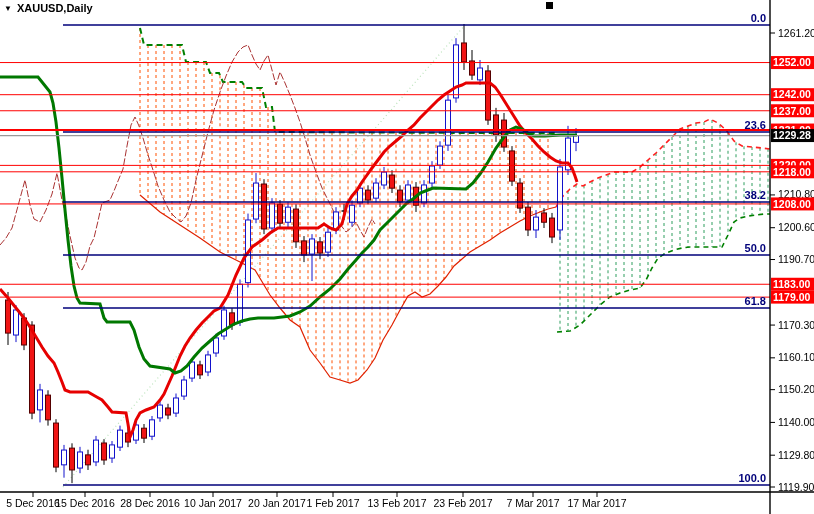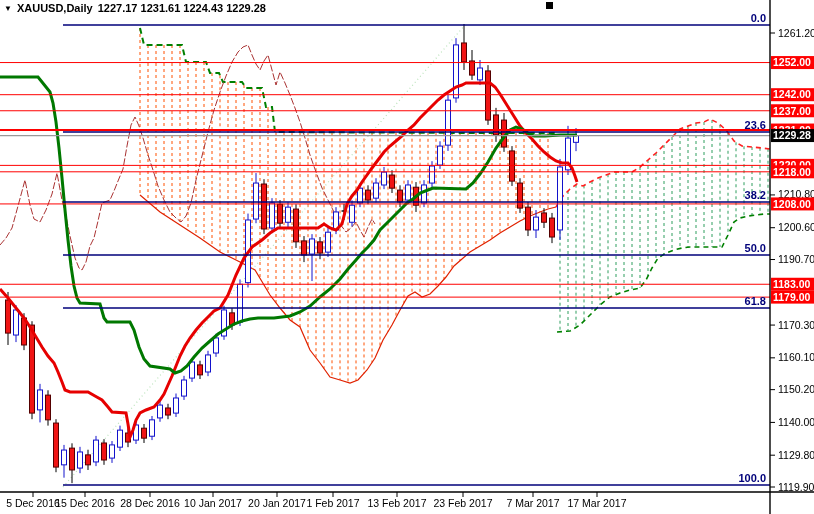--- a/index.html
+++ b/index.html
@@ -11,21 +11,20 @@
   svg{position:absolute;left:0;top:0;}
   text{font-family:"Liberation Sans",sans-serif;}
 </style>
 </head>
 <body>
 
 <div id="stage">
   <div id="title-bar">
     <span class="tri">▼</span>
     <span>XAUUSD,Daily</span>
-    <span>1227.17 1231.61 1224.43 1229.28</span>
   </div>
   <svg id="chart" width="814" height="514" viewBox="0 0 814 514">
       <rect x="0" y="0" width="814" height="514" fill="#ffffff"></rect>
       <line x1="140" y1="28" x2="140" y2="195" stroke="#ff5100" stroke-width="1" stroke-dasharray="3,3"></line>
       <line x1="148" y1="45" x2="148" y2="201.8" stroke="#ff5100" stroke-width="1" stroke-dasharray="3,3"></line>
       <line x1="156" y1="45" x2="156" y2="208.6" stroke="#ff5100" stroke-width="1" stroke-dasharray="3,3"></line>
       <line x1="164" y1="45" x2="164" y2="214.6" stroke="#ff5100" stroke-width="1" stroke-dasharray="3,3"></line>
       <line x1="172" y1="45" x2="172" y2="219.8" stroke="#ff5100" stroke-width="1" stroke-dasharray="3,3"></line>
       <line x1="180" y1="45" x2="180" y2="225" stroke="#ff5100" stroke-width="1" stroke-dasharray="3,3"></line>
       <line x1="188" y1="62" x2="188" y2="230.2" stroke="#ff5100" stroke-width="1" stroke-dasharray="3,3"></line>

